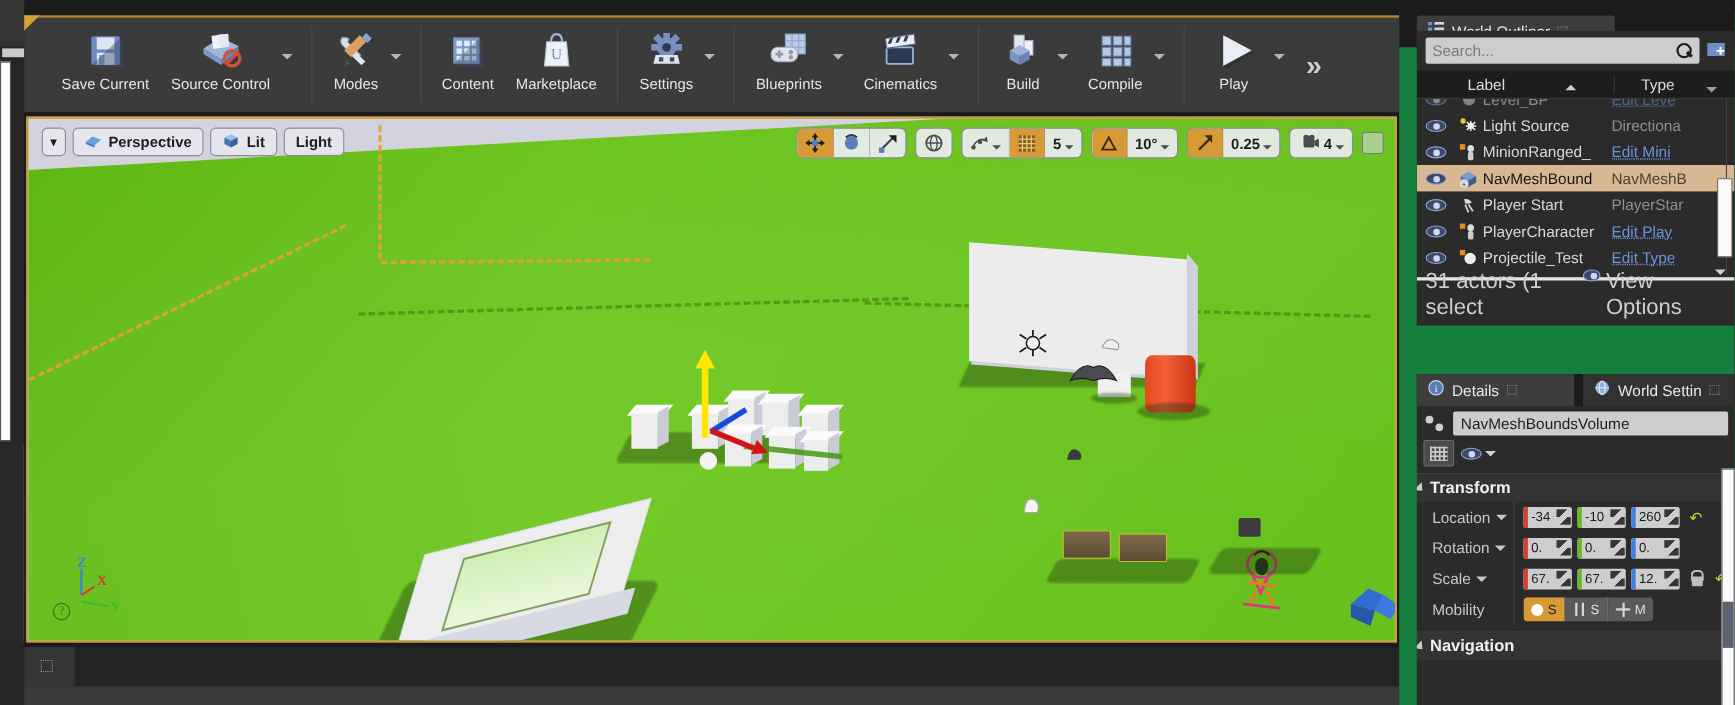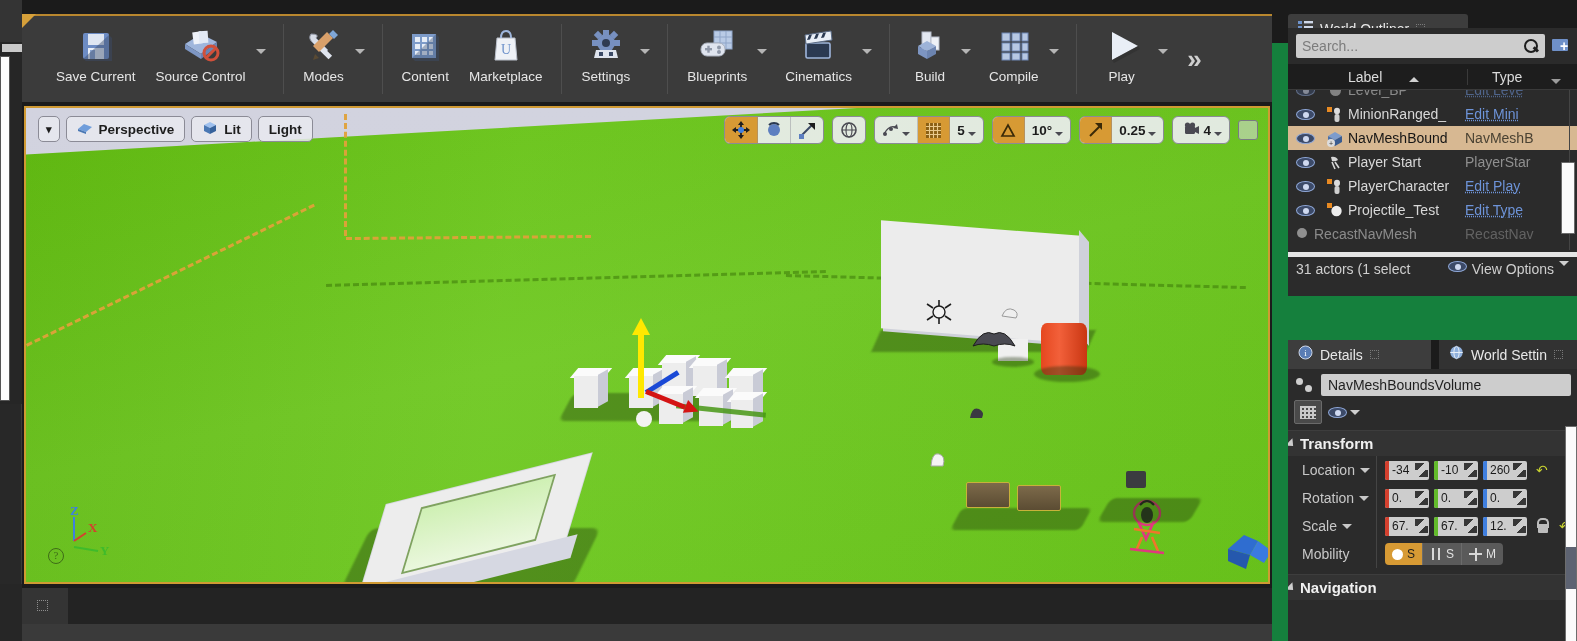--- a/index.html
+++ b/index.html
@@ -219,21 +219,21 @@
     font-family:"Liberation Sans", sans-serif; font-size:14px; color:#3b3b3b;
   }
   .search-box input::placeholder{ color:#7c7c7c; }
   .mag{ width:16px;height:16px; position:relative; }
   .mag:before{ content:""; position:absolute; left:1px;top:1px;width:10px;height:10px;border:2px solid #1d1d1d;border-radius:50%;}
   .mag:after{ content:""; position:absolute; left:10px;top:10px;width:6px;height:2.5px;background:#1d1d1d;transform:rotate(45deg);}
   .newfolder{ width:22px; height:20px; position:relative; cursor:pointer;}
   .newfolder:before{content:"";position:absolute;left:1px;top:3px;width:16px;height:12px;background:#6f90c8;border-radius:1px;}
   .newfolder:after{content:"+";position:absolute;left:9px;top:3px;color:#fff;font-size:14px;font-weight:bold;line-height:14px;}
 
-  .col-head{ display:flex; height:26px; background:#1d1d1d; align-items:center; border-bottom:1px solid #3a3a3a;gap:14px;}
+  .col-head{ display:flex; height:26px; background:#1d1d1d; align-items:center; border-bottom:1px solid #3a3a3a;}
   .col-head .c-eye{ width:36px; }
   .col-head .c-label{ flex:1; color:#dcdcdc; font-size:14px; padding-left:10px; position:relative;}
   .col-head .c-type{ width:110px; color:#dcdcdc; font-size:14px; padding-left:24px; position:relative; border-left:1px solid #3a3a3a;}
   .sortcaret-up{ position:absolute; right:34px; top:8px; width:0;height:0;
     border-left:5px solid transparent;border-right:5px solid transparent;border-bottom:5px solid #d0d0d0;}
   .sortcaret-dn{ position:absolute; right:16px; top:10px; width:0;height:0;
     border-left:5px solid transparent;border-right:5px solid transparent;border-top:5px solid #9b9b9b;}
 
   .ol-list{ position:relative; height:162px; overflow:hidden; }
   .ol-row{ display:flex; align-items:center; height:24px; cursor:pointer; }
@@ -254,22 +254,22 @@
   .ol-type{ width:112px; color:#8f8f8f; font-size:14px; white-space:nowrap; overflow:hidden;}
   .ol-type.link{ color:#6d93d8; text-decoration:underline; text-decoration-style:dotted;}
   .ol-scroll{
     position:absolute; right:2px; top:72px; width:14px; height:72px;
     background:#fbfbfb; border:1px solid #6a6a6a; border-radius:1px;
   }
   .ol-scroll-track{
     position:absolute; right:7px; top:0px; width:1px; height:160px; background:#444;
   }
   .ol-foot{
-    display:flex; align-items:center; height:28px; padding:0 8px; border-top:5px solid #e5e5e5;
-    color:#cfcfcf; font-size:14px; gap:8px;
+    display:flex; align-items:center; height:28px; padding:0 8px; border-top:3px solid #e5e5e5;
+    color:#cfcfcf; font-size:20px; gap:8px;
   }
   .ol-foot .vo{ margin-left:auto; display:flex; align-items:flex-start; gap:5px; cursor:pointer;}
   .vo-caret{ width:0;height:0;border-left:5px solid transparent;border-right:5px solid transparent;border-top:5px solid #cfcfcf;}
 
   
   .details{ position:absolute; left:16px; top:330px; width:289px; height:311px; background:#2b2b2b; }
   .det-tabs{ position:relative; height:29px; background:#1b1b1b; }
   .det-tab{
     position:absolute; top:0; height:29px; display:flex; align-items:center; gap:7px; padding:0 10px;
     background:#3d3d3d; cursor:pointer;
@@ -958,20 +958,39 @@
               </div>
             <div class="ol-ico">
               <svg width="15" height="15" viewBox="0 0 15 15">
                   <circle cx="7.5" cy="7.5" r="5.5" fill="#c9c9c9"></circle>
                 </svg>
             </div>
             <div class="ol-label">Level_BP</div>
             <div class="ol-type link">Edit Leve</div>
           </div>
 
+          <div class="ol-row">
+            <div class="eye">
+                <span></span>
+              </div>
+            <div class="ol-ico">
+              <svg width="17" height="15" viewBox="0 0 17 15">
+                <circle cx="3" cy="3" r="2.4" fill="#f2c53a"></circle>
+                <g stroke="#e6e6e6" stroke-width="1.5">
+                    <line x1="10" y1="3" x2="10" y2="12"></line>
+                    <line x1="5.5" y1="7.5" x2="15" y2="7.5"></line>
+                <line x1="6.5" y1="4" x2="14" y2="11"></line>
+                    <line x1="14" y1="4" x2="6.5" y2="11"></line>
+                  </g>
+                <circle cx="10" cy="7.5" r="2.6" fill="#f7f7f7"></circle>
+              </svg>
+            </div>
+            <div class="ol-label">Light Source</div>
+            <div class="ol-type">Directiona</div>
+          </div>
 
           <div class="ol-row">
             <div class="eye">
                 <span></span>
               </div>
             <div class="ol-ico">
               <svg width="16" height="15" viewBox="0 0 16 15">
                   <rect x="0" y="0" width="5" height="5" fill="#e88a22"></rect>
               <ellipse cx="10" cy="4" rx="3" ry="3.2" fill="#dcdcdc"></ellipse>
                   <rect x="7.5" y="7" width="5" height="8" rx="2" fill="#cfcfcf"></rect>

